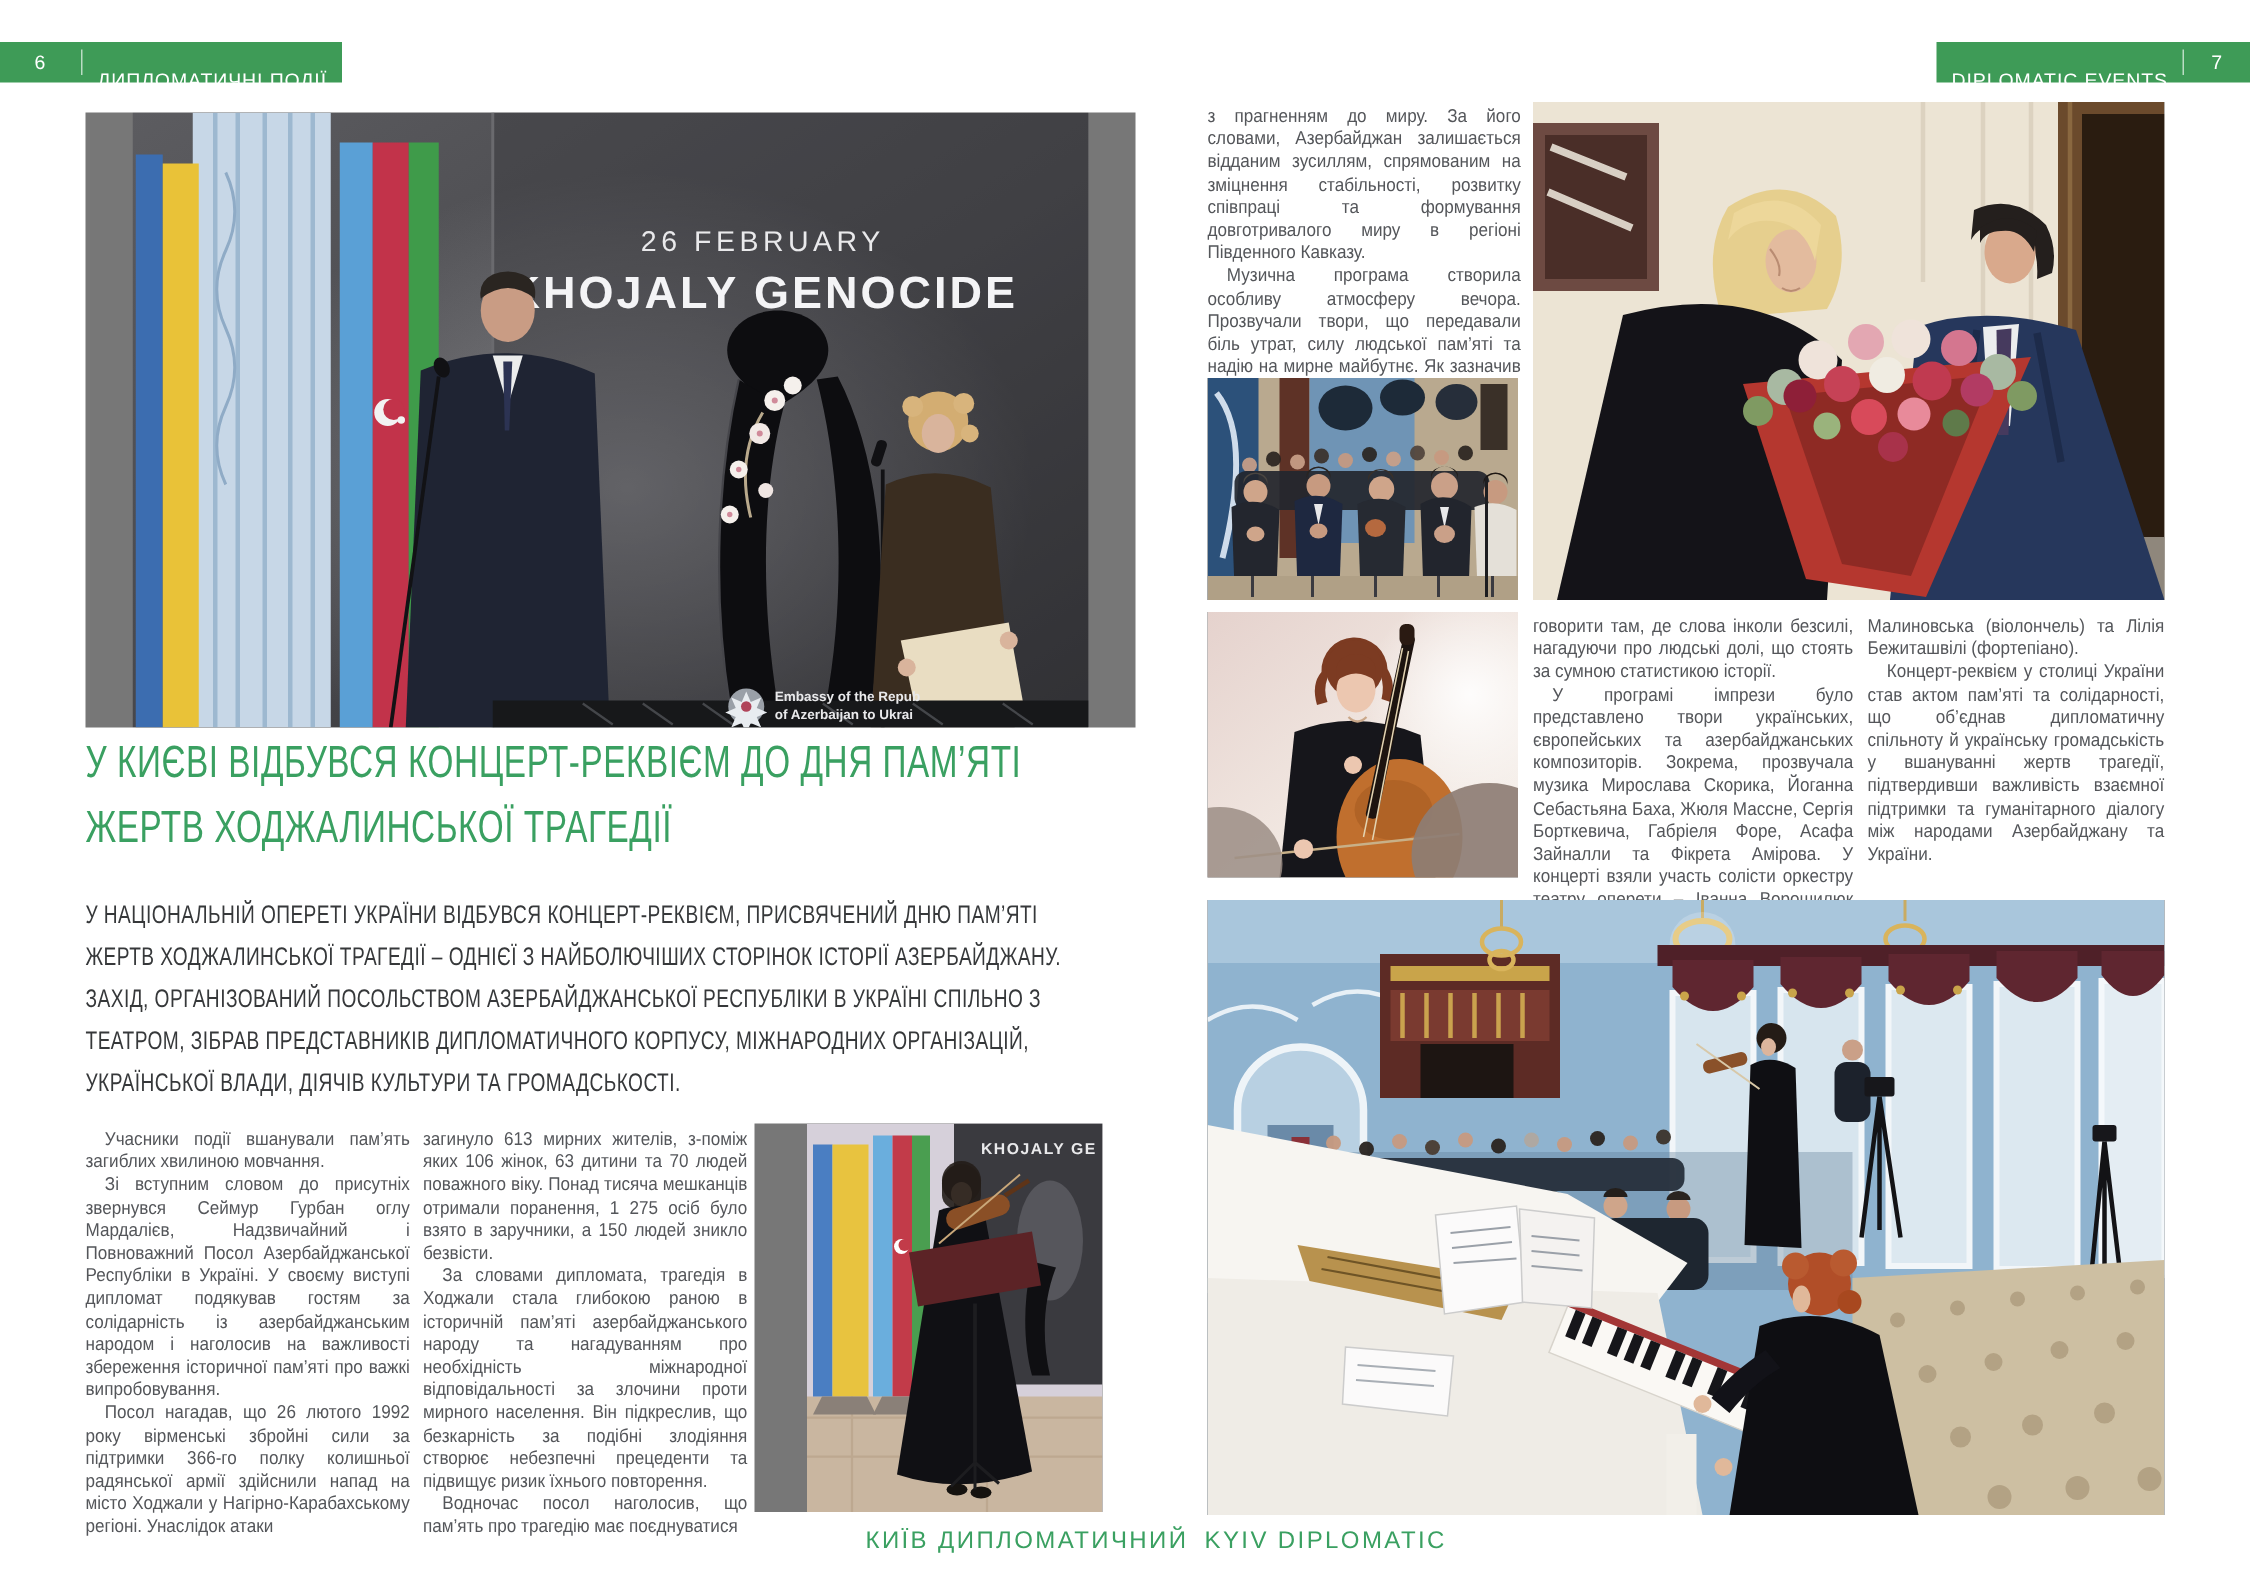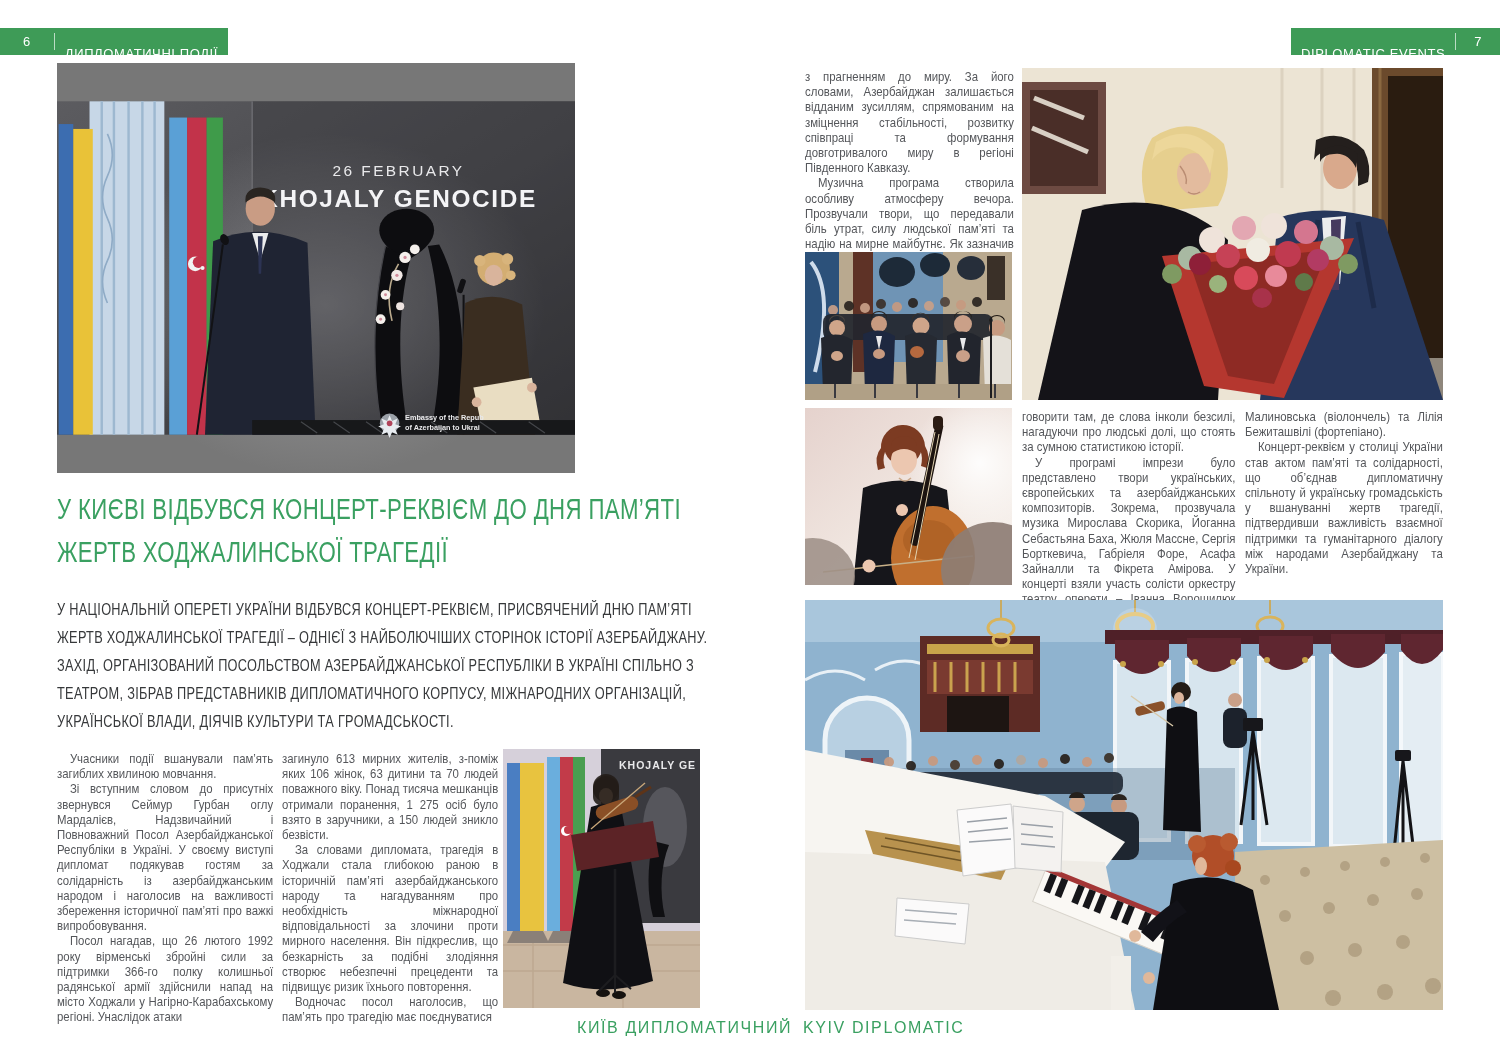--- a/index.html
+++ b/index.html
@@ -45,21 +45,21 @@
     <div class="num">6</div>
     <div class="vdiv"></div>
     <div class="lbl">ДИПЛОМАТИЧНІ ПОДІЇ</div>
   </div>
   <div class="hbar hbar-right">
     <div class="lbl">DIPLOMATIC EVENTS</div>
     <div class="vdiv"></div>
     <div class="num">7</div>
   </div>
 
-  <div class="photo" style="left:57px;top:63px;width:518px;height:410px;">
+  <div class="photo" style="left:57px;top:75px;width:700px;height:410px;">
     <svg viewBox="0 0 637 410">
       <defs>
         <linearGradient id="bgMain" x1="0" y1="0" x2="1" y2="1">
           <stop offset="0" stop-color="#5c5c60"></stop>
             <stop offset=".55" stop-color="#454549"></stop>
             <stop offset="1" stop-color="#2b2b2e"></stop>
         </linearGradient>
         <radialGradient id="glowMain" cx=".5" cy=".5" r=".5">
           <stop offset="0" stop-color="#b8b8bc" stop-opacity=".55"></stop>
             <stop offset="1" stop-color="#b8b8bc" stop-opacity="0"></stop>
@@ -154,21 +154,21 @@
     <p>Учасники події вшанували пам’ять загиблих хвилиною мовчання.</p>
     <p>Зі вступним словом до присутніх звернувся Сеймур Гурбан оглу Мардалієв, Надзвичайний і Повноважний Посол Азербайджанської Республіки в Україні. У своєму виступі дипломат подякував гостям за солідарність із азербайджанським народом і наголосив на важливості збереження історичної пам’яті про важкі випробовування.</p>
     <p>Посол нагадав, що 26 лютого 1992 року вірменські збройні сили за підтримки 366-го полку колишньої радянської армії здійснили напад на місто Ходжали у Нагірно-Карабахському регіоні. Унаслідок атаки</p>
   </div>
   <div class="col" style="left:282px;top:752px;width:235px;">
     <p class="cont">загинуло 613 мирних жителів, з-поміж яких 106 жінок, 63 дитини та 70 людей поважного віку. Понад тисяча мешканців отримали поранення, 1 275 осіб було взято в заручники, а 150 людей зникло безвісти.</p>
     <p>За словами дипломата, трагедія в Ходжали стала глибокою раною в історичній пам’яті азербайджанського народу та нагадуванням про необхідність міжнародної відповідальності за злочини проти мирного населення. Він підкреслив, що безкарність за подібні злодіяння створює небезпечні прецеденти та підвищує ризик їхнього повторення.</p>
     <p>Водночас посол наголосив, що пам’ять про трагедію має поєднуватися</p>
   </div>
 
-  <div class="photo" style="left:503px;top:749px;width:197px;height:259px;">
+  <div class="photo" style="left:503px;top:749px;width:197px;height:259px;padding-left:35px;">
     <svg viewBox="0 0 197 259">
       <rect width="197" height="259" fill="#d6d0da"></rect>
       <rect y="182" width="197" height="77" fill="#c9b6a0"></rect>
       <path d="M0,196 H197 M0,222 H197 M30,182 V259 M120,182 V259" stroke="#bda890" stroke-width="1.5"></path>
       <g>
         <rect x="4" y="14" width="13" height="168" fill="#4a7ec2"></rect>
         <rect x="17" y="14" width="24" height="168" fill="#e8c33f"></rect>
         <polygon points="10,182 40,182 46,194 4,194" fill="#8a8078"></polygon>
       </g>
       <g>

